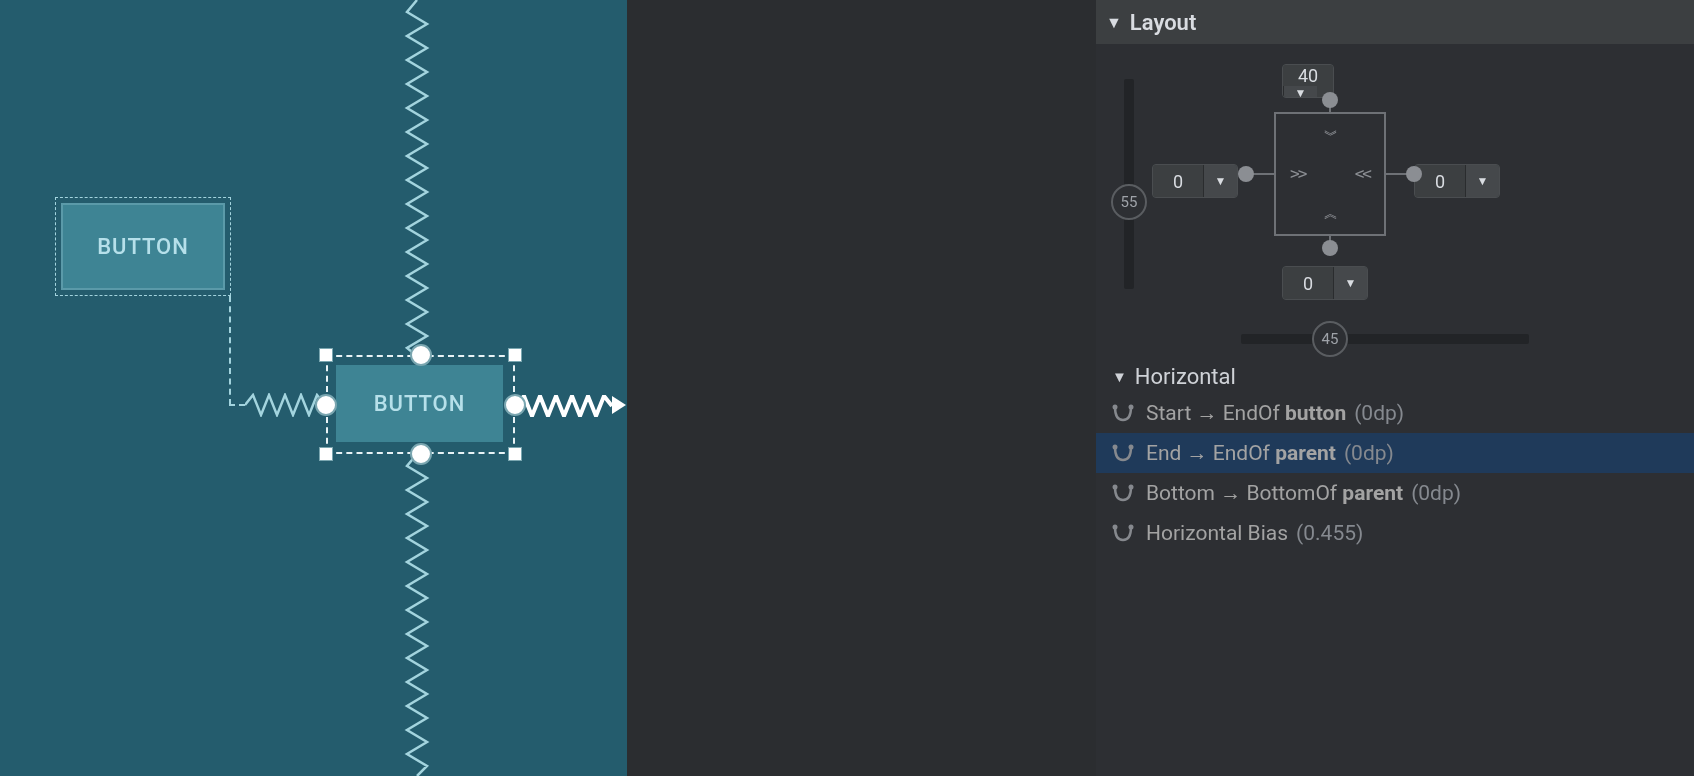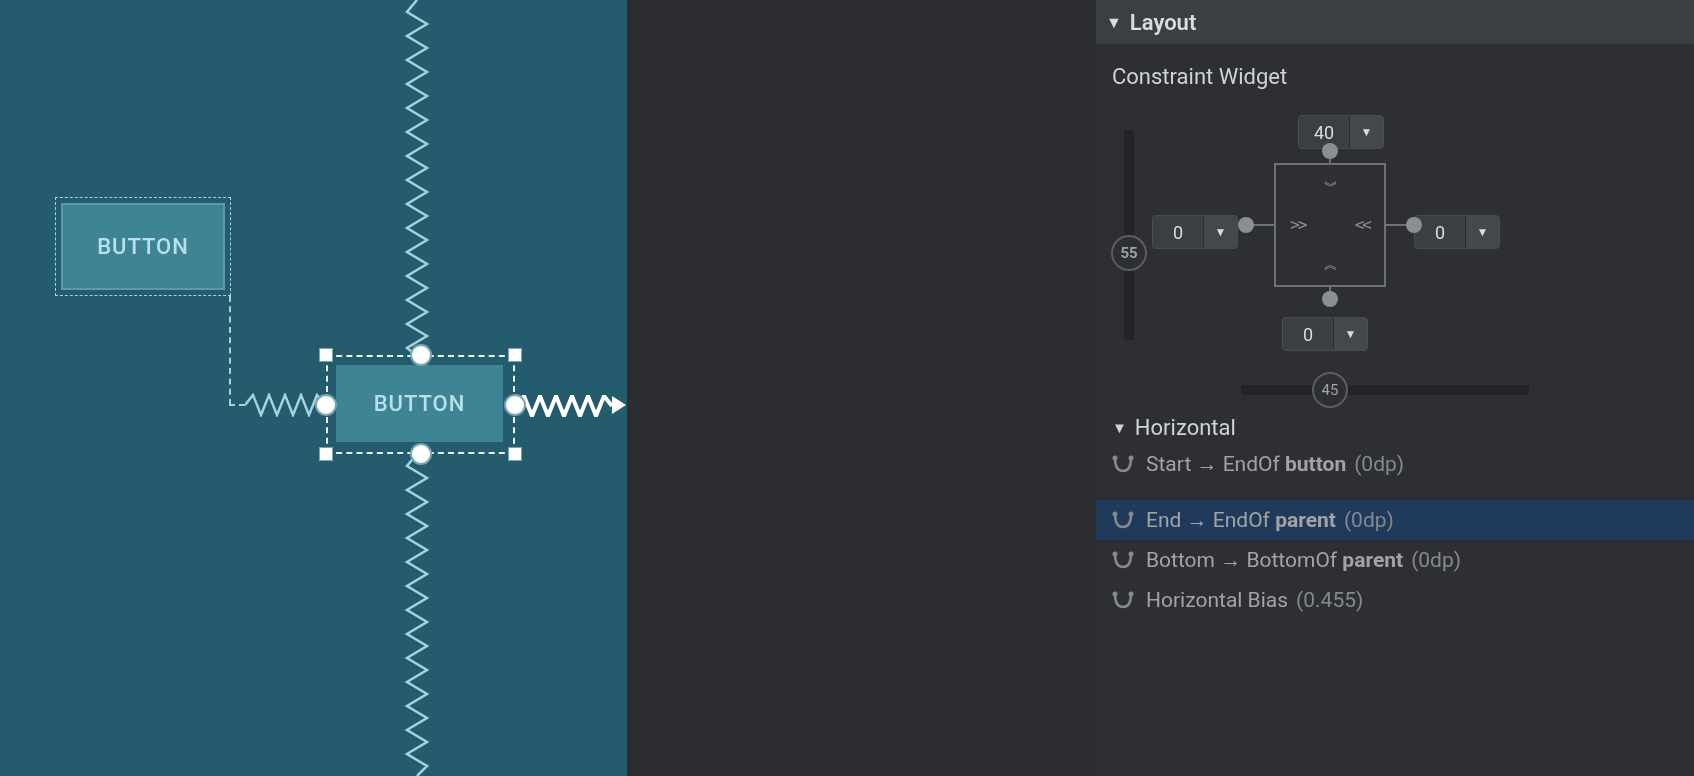--- a/index.html
+++ b/index.html
@@ -170,21 +170,21 @@
 .slider-h { left: 145px; bottom: 10px; width: 288px; height: 10px; }
 .bias-badge {
   position: absolute;
   width: 36px; height: 36px;
   border: 2px solid #5a5d61;
   border-radius: 50%;
   background: #2d2f33;
   display: flex; align-items: center; justify-content: center;
   font-size: 15px; color: #9ea2a8;
 }
-.bias-v { left: 15px; top: 140px; font-weight: bold; }
+.bias-v { left: 15px; top: 140px; }
 .bias-h { left: 216px; bottom: -3px; }
 
 .margin-input {
   position: absolute;
   display: flex;
   height: 34px;
   background: #3c3f41;
   border: 1px solid #4a4d50;
   border-radius: 4px;
   overflow: hidden;
@@ -196,21 +196,21 @@
   display: flex; align-items: center; justify-content: center;
   background: #3c3f41;
 }
 .margin-input .dd {
   width: 34px;
   display: flex; align-items: center; justify-content: center;
   background: #45484b;
   border-left: 1px solid #2a2c2e;
   font-size: 12px;
 }
-.mi-top   { left: 202px; top: 20px; }
+.mi-top   { left: 186px; top: 20px; flex-direction: column; }
 .mi-left  { left: 56px;  top: 120px; }
 .mi-right { left: 318px; top: 120px; }
 .mi-bot   { left: 186px; top: 222px; }
 
 .inner-box {
   position: absolute;
   left: 178px; top: 68px;
   width: 112px; height: 124px;
   border: 2px solid #6e7176;
 }
@@ -261,21 +261,20 @@
 .constraint-row {
   display: flex;
   align-items: center;
   padding: 4px 16px;
   font-size: 21px;
   height: 40px;
   color: #cfd2d7;
 }
 .constraint-row.selected {
   background: #1f3a5a;
-  margin-top: 16px;
 }
 .constraint-row .c-icon {
   width: 26px;
   display: inline-flex;
   margin-right: 8px;
 }
 .constraint-row .primary {
   color: #a3a3a3;
 }
 .constraint-row .strong {
@@ -339,21 +338,20 @@
 
 <div class="gap"></div>
 
 <div class="inspector">
 
   <div class="section-header">
     <span class="tri">▼</span>
     <span>Layout</span>
   </div>
 
-  <div class="subtitle">Constraint Widget</div>
 
   <div class="cw-diagram">
     <div class="slider-track slider-v"></div>
     <div class="bias-badge bias-v">55</div>
 
     <div class="slider-track slider-h"></div>
     <div class="bias-badge bias-h">45</div>
 
     <div class="margin-input mi-top">
       <div class="val">40</div>

